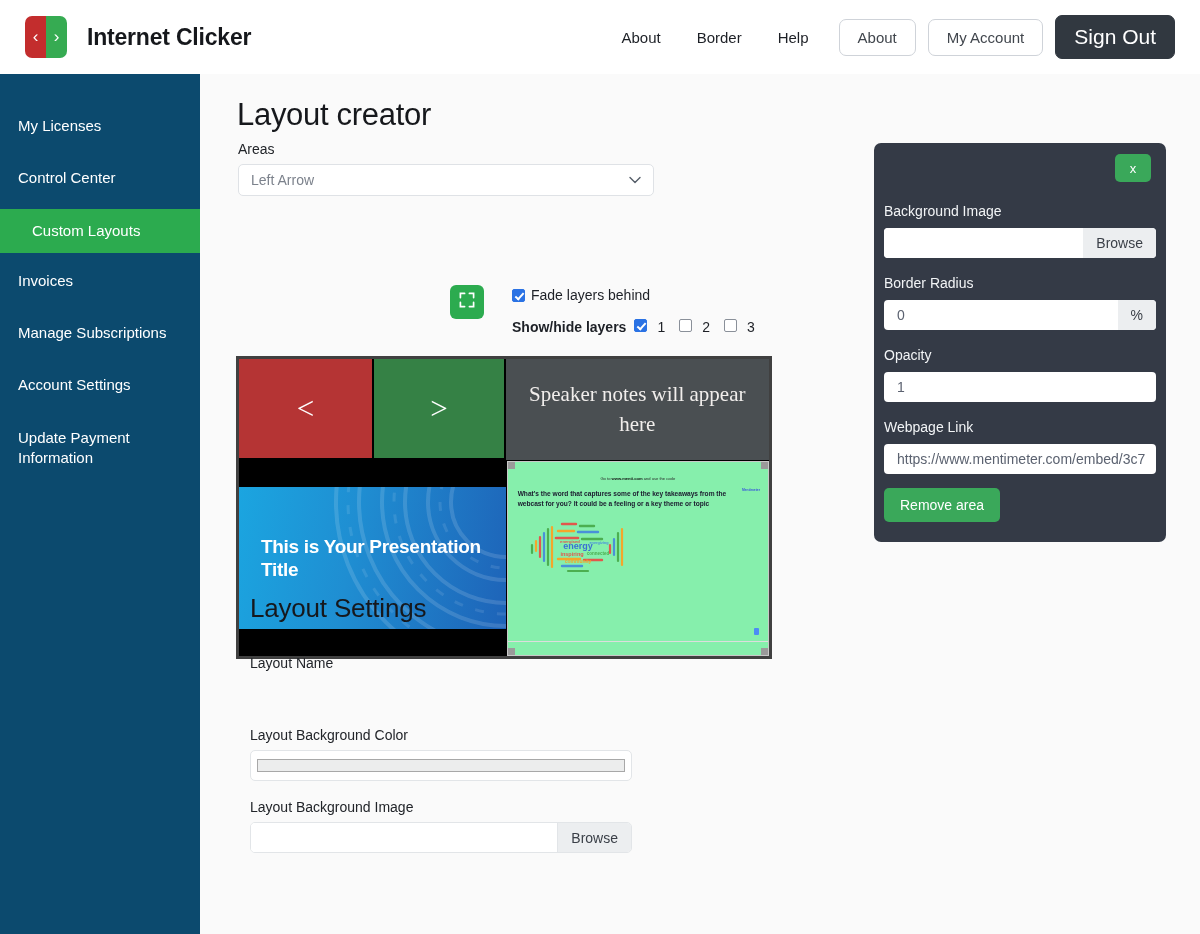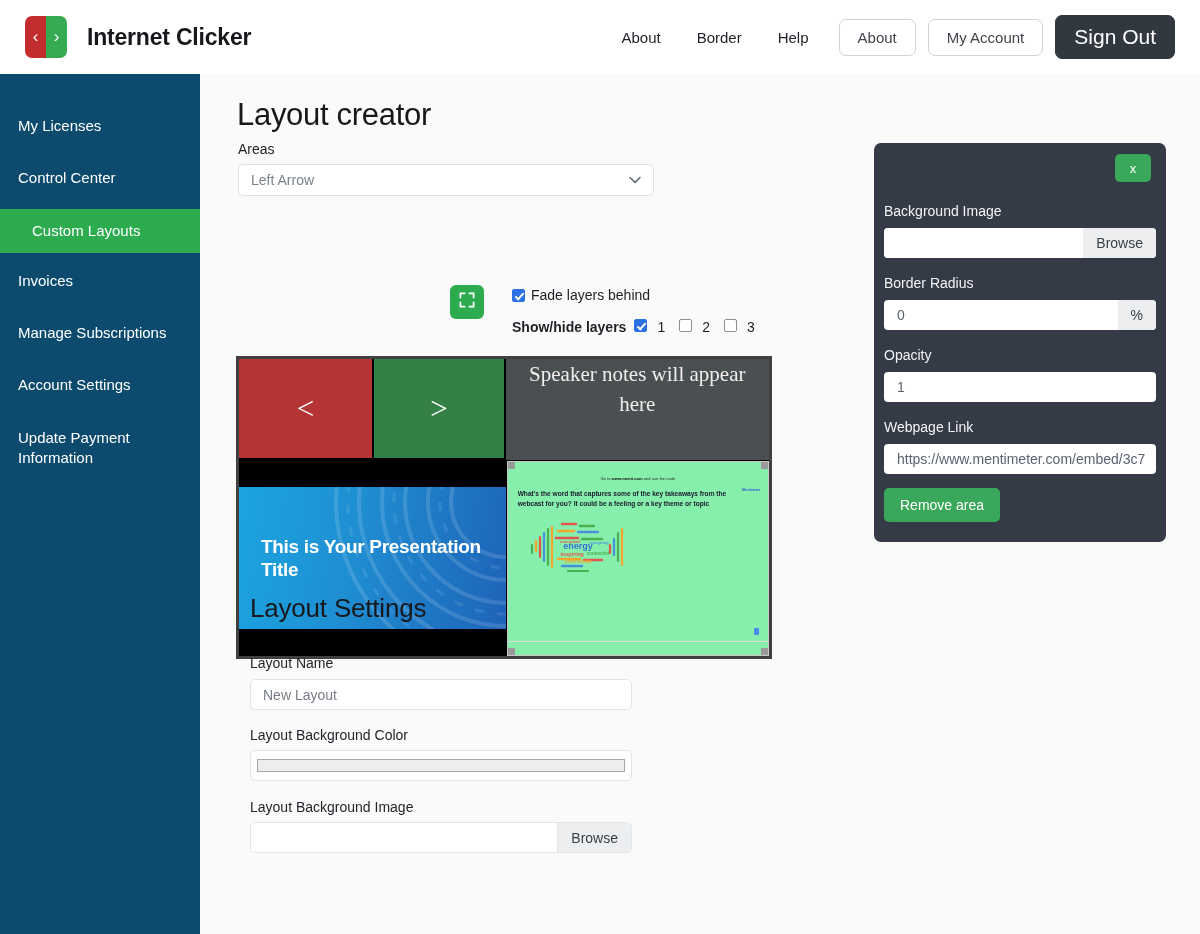--- a/index.html
+++ b/index.html
@@ -129,21 +129,21 @@
     border-right: 2px solid #000;
   }
   .area-green {
     position: absolute; left: 25.5%; top: 0; width: 24.5%; height: 33.5%;
     background: #358145; display: flex; align-items: center; justify-content: center;
     color: #fff; font-size: 31px; font-family: "Liberation Serif", serif;
   }
   .area-notes {
     position: absolute; left: 50.3%; top: 0; width: 49.7%; height: 34%;
     background: #4a4f52; color: #f1eeec;
-    display: flex; align-items: flex-start; justify-content: center; text-align: center;
+    display: flex; align-items: center; justify-content: center; text-align: center;
     font-family: "Liberation Serif", serif; font-size: 21px; line-height: 1.45;
     padding: 0 10px;
   }
   .area-slide {
     position: absolute; left: 0; top: 34%; width: 50.3%; height: 66%;
     background: #000; display: flex; align-items: center;
   }
   .slide-blue {
     position: relative; width: 100%; height: 72%;
     background: linear-gradient(100deg, #1ba5e0 0%, #1f8ed2 42%, #1e63b8 100%);
@@ -432,23 +432,20 @@
             <div class="handle h-br"></div>
           </div>
         </div>
 
       </div>
     </div>
 
     <div class="ls-title">Layout Settings</div>
 
     <div class="fld-label" style="top:581px">Layout Name</div>
-    <div class="fld-input" style="top:605px">
-      <span>New Layout</span>
-    </div>
 
     <div class="fld-label" style="top:653px">Layout Background Color</div>
     <div class="color-input" style="top:676px">
       <div class="color-swatch"></div>
     </div>
 
     <div class="fld-label" style="top:725px">Layout Background Image</div>
     <div class="file-input" style="top:748px">
       <div class="fill"></div>
       <div class="browse">Browse</div>

